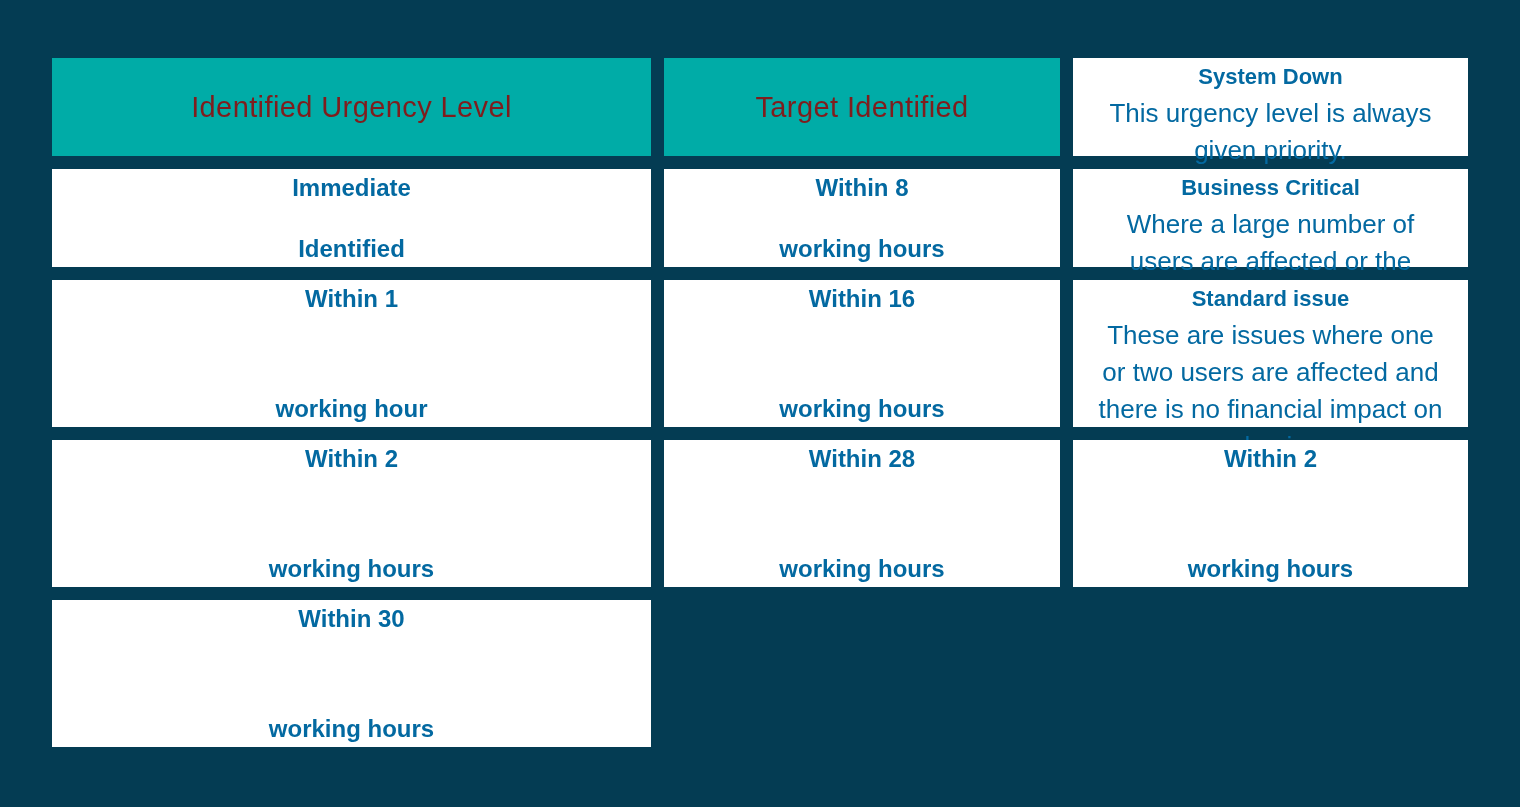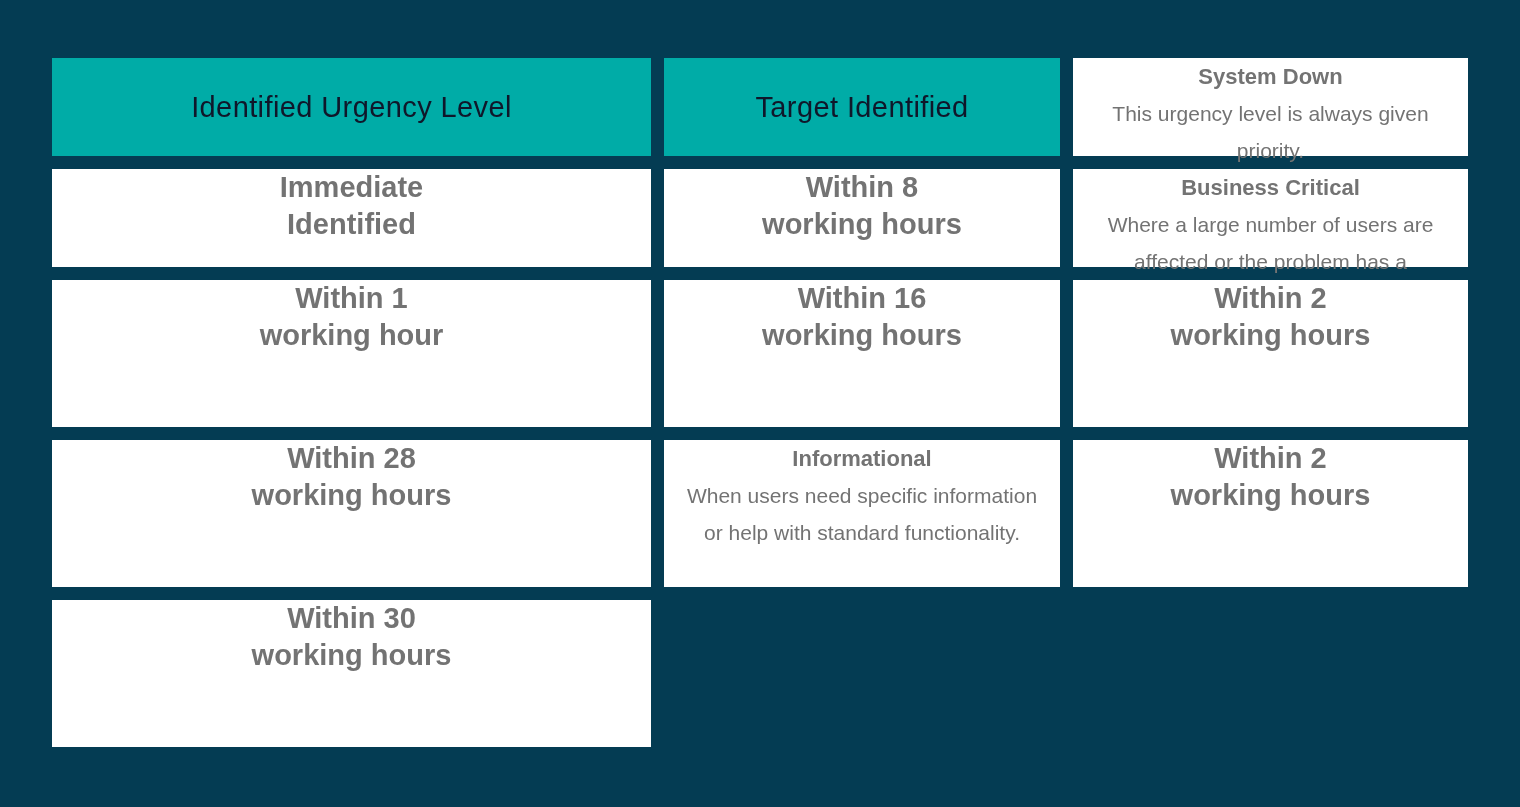--- a/index.html
+++ b/index.html
@@ -12,50 +12,50 @@
   .sla-table {
     position: absolute;
     left: 52px; top: 58px;
     display: grid;
     grid-template-columns: 599px 396px 395px;
     grid-template-rows: 98px 98px 147px 147px 147px;
     gap: 13px;
   }
   .header-cell {
     background: #00ACA7;
-    color: #0f172a;
+    color: #7f1d1d;
     display: flex;
     align-items: center;
     justify-content: center;
     font-size: 29px;
     font-weight: 300;
     letter-spacing: 0.4px;
   }
   .cell {
     background: #FFFFFF;
-    color: #737373;
+    color: #0369a1;
     display: flex;
     flex-direction: column;
     align-items: center;
-    justify-content: flex-start;
+    justify-content: space-between;
     text-align: center;
     padding: 0 20px;
   }
   .urgency-title {
     font-size: 22px;
     font-weight: bold;
     line-height: 37px;
   }
   .urgency-description {
-    font-size: 21px;
+    font-size: 26px;
     font-weight: normal;
     line-height: 37px;
   }
   .metric-line {
-    font-size: 29px;
+    font-size: 24px;
     font-weight: bold;
     line-height: 37px;
   }
 </style>
 </head>
 <body>
 
 <div class="sla-table">
 
   <div class="header-cell">
@@ -85,32 +85,32 @@
   <div class="cell">
     <div class="metric-line">Within 1</div>
     <div class="metric-line">working hour</div>
   </div>
   <div class="cell">
     <div class="metric-line">Within 16</div>
     <div class="metric-line">working hours</div>
   </div>
 
   <div class="cell">
+    <div class="urgency-title">Standard issue</div>
+    <div class="urgency-description">These are issues where one or two users are affected and there is no financial impact on your business.</div>
+  </div>
+  <div class="cell">
     <div class="metric-line">Within 2</div>
     <div class="metric-line">working hours</div>
   </div>
   <div class="cell">
     <div class="metric-line">Within 28</div>
     <div class="metric-line">working hours</div>
   </div>
 
-  <div class="cell">
-    <div class="urgency-title">Informational</div>
-    <div class="urgency-description">When users need specific information or help with standard functionality.</div>
-  </div>
   <div class="cell">
     <div class="metric-line">Within 2</div>
     <div class="metric-line">working hours</div>
   </div>
   <div class="cell">
     <div class="metric-line">Within 30</div>
     <div class="metric-line">working hours</div>
   </div>
 
 </div>

